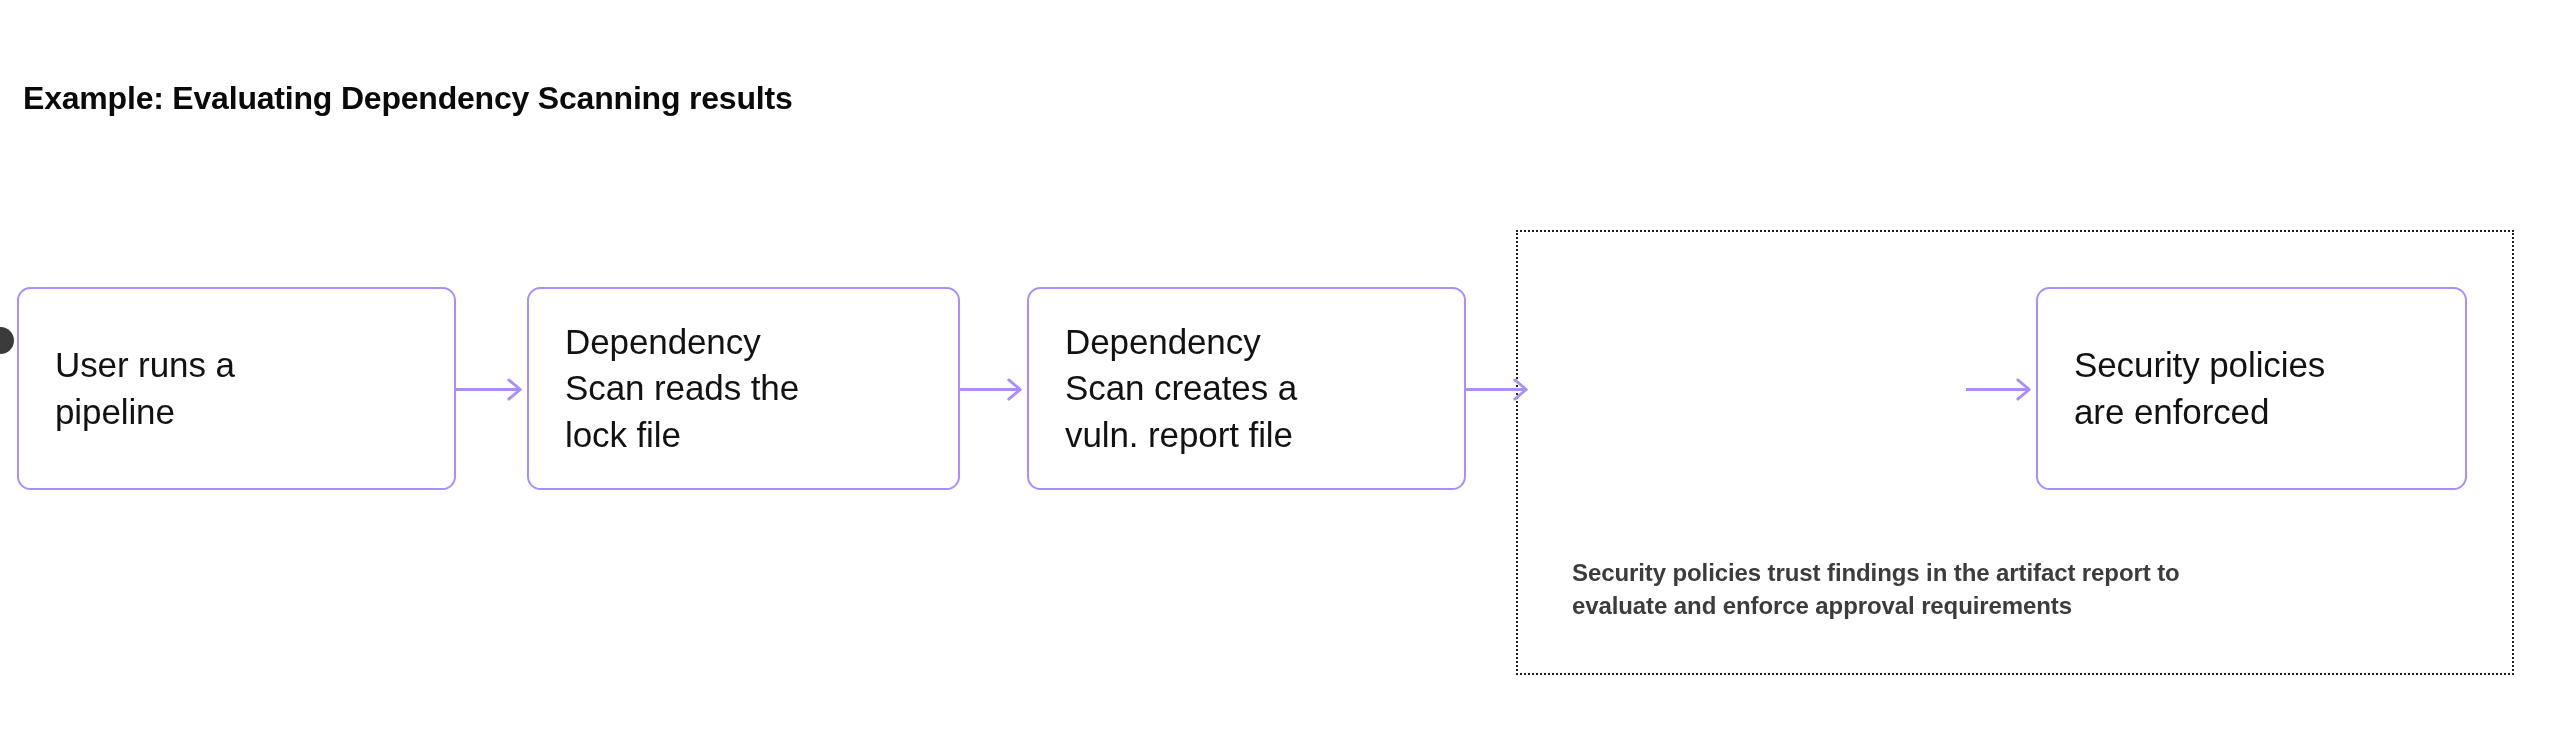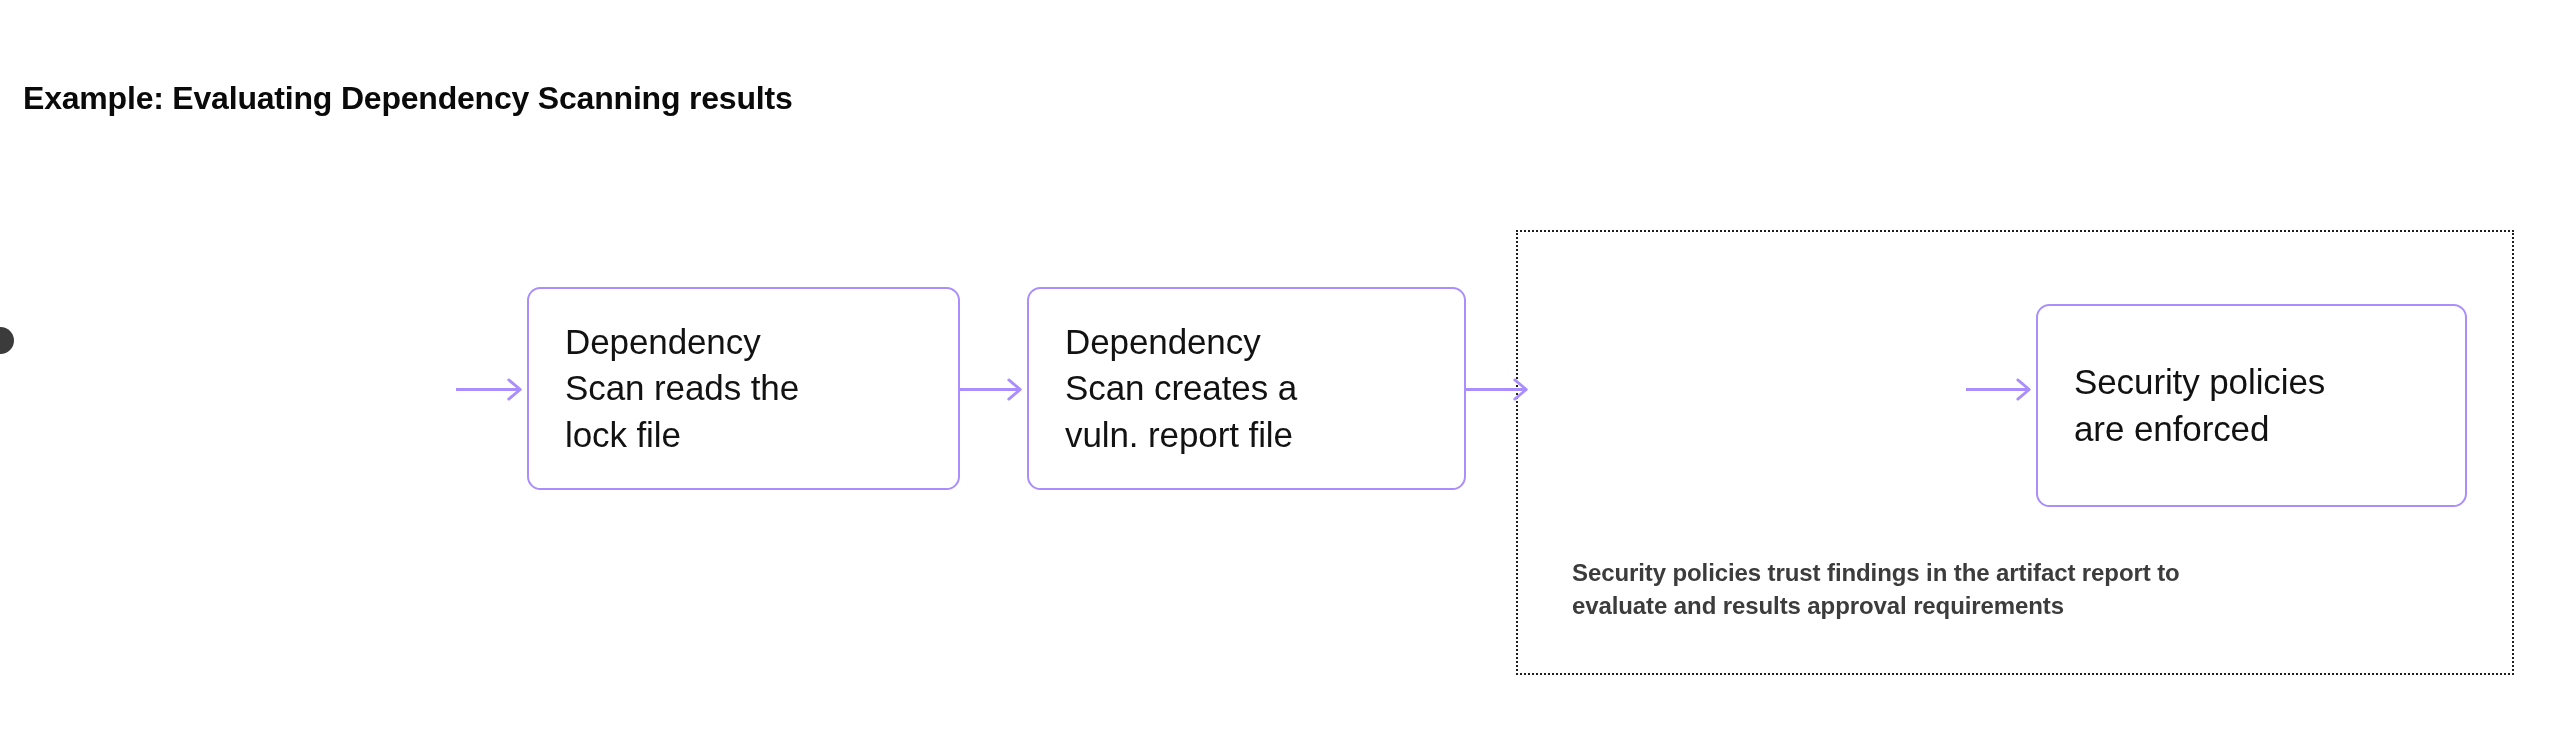--- a/index.html
+++ b/index.html
@@ -64,21 +64,21 @@
     color: #121212;
     font-weight: 400;
     white-space: pre-line;
     letter-spacing: -0.1px;
   }
 
   #node-1 { left: 17px;   top: 287px; width: 439px; height: 203px; }
   #node-2 { left: 527px;  top: 287px; width: 433px; height: 203px; }
   #node-3 { left: 1027px; top: 287px; width: 439px; height: 203px; }
   #node-4 { left: 1533px; top: 287px; width: 433px; height: 203px; }
-  #node-5 { left: 2036px; top: 287px; width: 431px; height: 203px; margin-top: 17px; }
+  #node-5 { left: 2036px; top: 287px; width: 431px; height: 203px; }
 
   
   .connector {
     position: absolute;
     top: 375px;
     height: 29px;
   }
   .connector svg { display: block; overflow: visible; }
 
   #conn-1 { left: 456px;  width: 71px; }
@@ -115,20 +115,24 @@
 <body>
 
 <div id="canvas">
 
   <div class="page-title">Example: Evaluating Dependency Scanning results</div>
 
   <div class="origin-dot"></div>
 
   <div class="group-box"></div>
 
+  <div class="node" id="node-1">
+    <span class="node-label">User runs a
+pipeline</span>
+  </div>
 
   <div class="node" id="node-2">
     <span class="node-label">Dependency
 Scan reads the
 lock file</span>
   </div>
 
   <div class="node" id="node-3">
     <span class="node-label">Dependency
 Scan creates a
@@ -163,16 +167,16 @@
   </div>
 
   <div class="connector" id="conn-4">
     <svg width="70" height="29" viewBox="0 0 73 30">
       <path d="M0 15 H65" stroke="#a98efc" stroke-width="3" fill="none"></path>
       <path d="M54 5 L66 15 L54 25" stroke="#a98efc" stroke-width="3" fill="none" stroke-linecap="round" stroke-linejoin="round"></path>
     </svg>
   </div>
 
   <div class="group-caption">Security policies trust findings in the artifact report to
-evaluate and results approval requirements</div>
+evaluate and enforce approval requirements</div>
 
 </div>
 
 
 </body></html>

